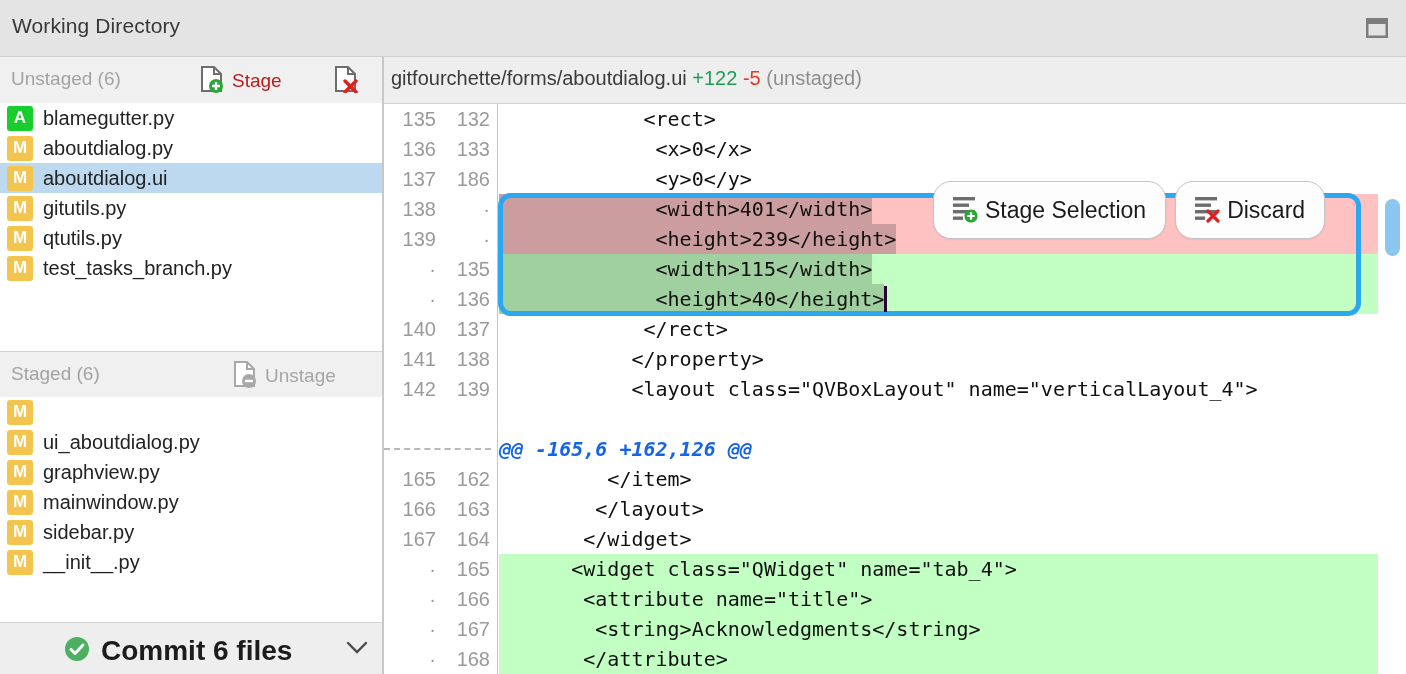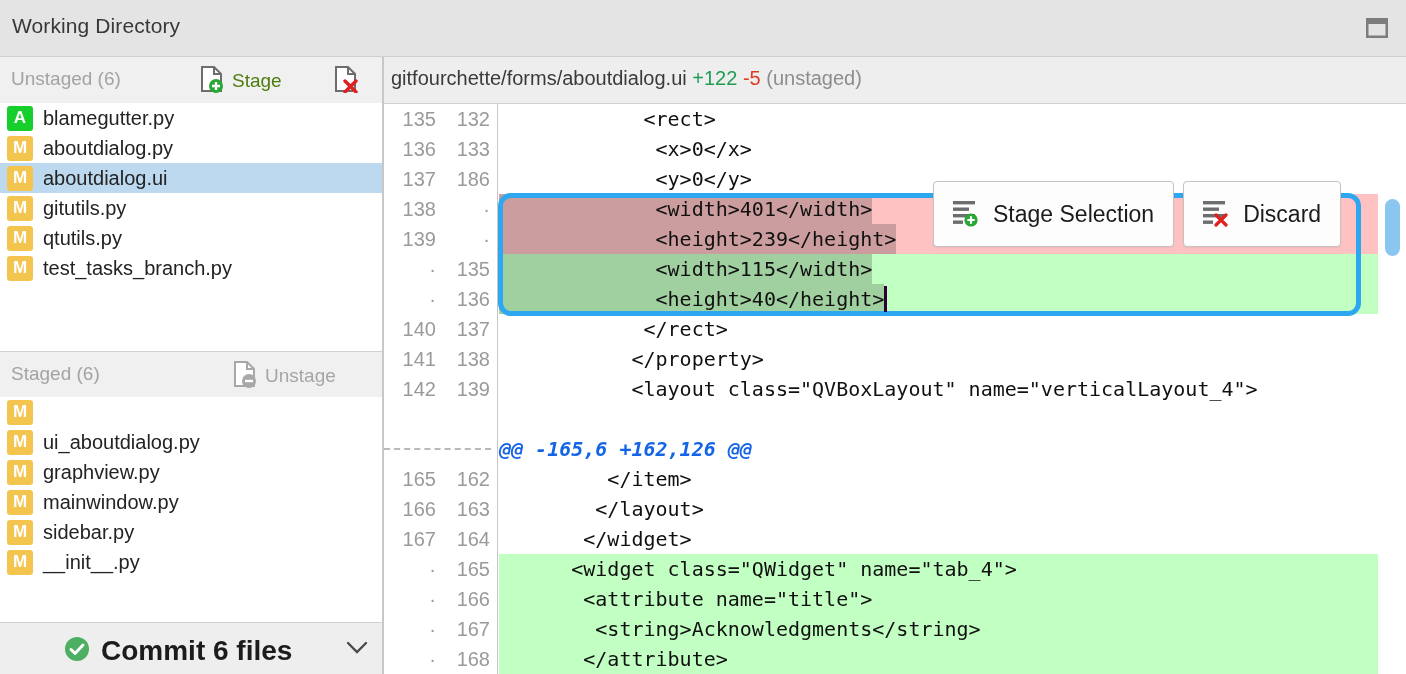--- a/index.html
+++ b/index.html
@@ -49,21 +49,21 @@
   .section-head.staged { top: 294px; border-top: 1px solid #d2d2d2; }
   .section-title {
     position: absolute; left: 11px; top: 11px;
     font-size: 19px; color: #a3a3a3;
   }
   .head-btn {
     position: absolute; top: 8px;
     display: flex; align-items: center; gap: 7px;
     cursor: default;
   }
-  .head-btn .lbl { font-size: 19px; color: #4d7c0f; }
+  .head-btn .lbl { font-size: 19px; color: #b91c1c; }
   .head-btn.muted .lbl { color: #a6a6a6; }
   .stage-btn { left: 199px; }
   .discard-btn { left: 333px; }
   .unstage-btn { left: 232px; }
 
   .filelist {
     position: absolute; left: 0; width: 382px;
     background: #ffffff;
     overflow: hidden;
   }
@@ -213,23 +213,23 @@
   
   .floatbar {
     position: absolute;
     left: 549px; top: 77px;
     display: flex; gap: 9px;
     z-index: 10;
   }
   .fbtn {
     background: #fdfdfd;
     border: 1px solid #c4c4c4;
-    border-radius: 4px;
-    height: 66px;
-    display: flex; align-items: center; gap: 13px;
+    border-radius: 18px;
+    height: 58px;
+    display: flex; align-items: center; gap: 5px;
     padding: 0 19px 0 16px;
     box-sizing: border-box;
     cursor: default;
     box-shadow: 0 1px 2px rgba(0,0,0,0.07);
   }
   .fbtn .lbl { font-size: 23px; color: #1b1b1b; white-space: nowrap; }
 
   
   .vscroll {
     position: absolute; right: 0; top: 47px; width: 28px; height: 570px;

